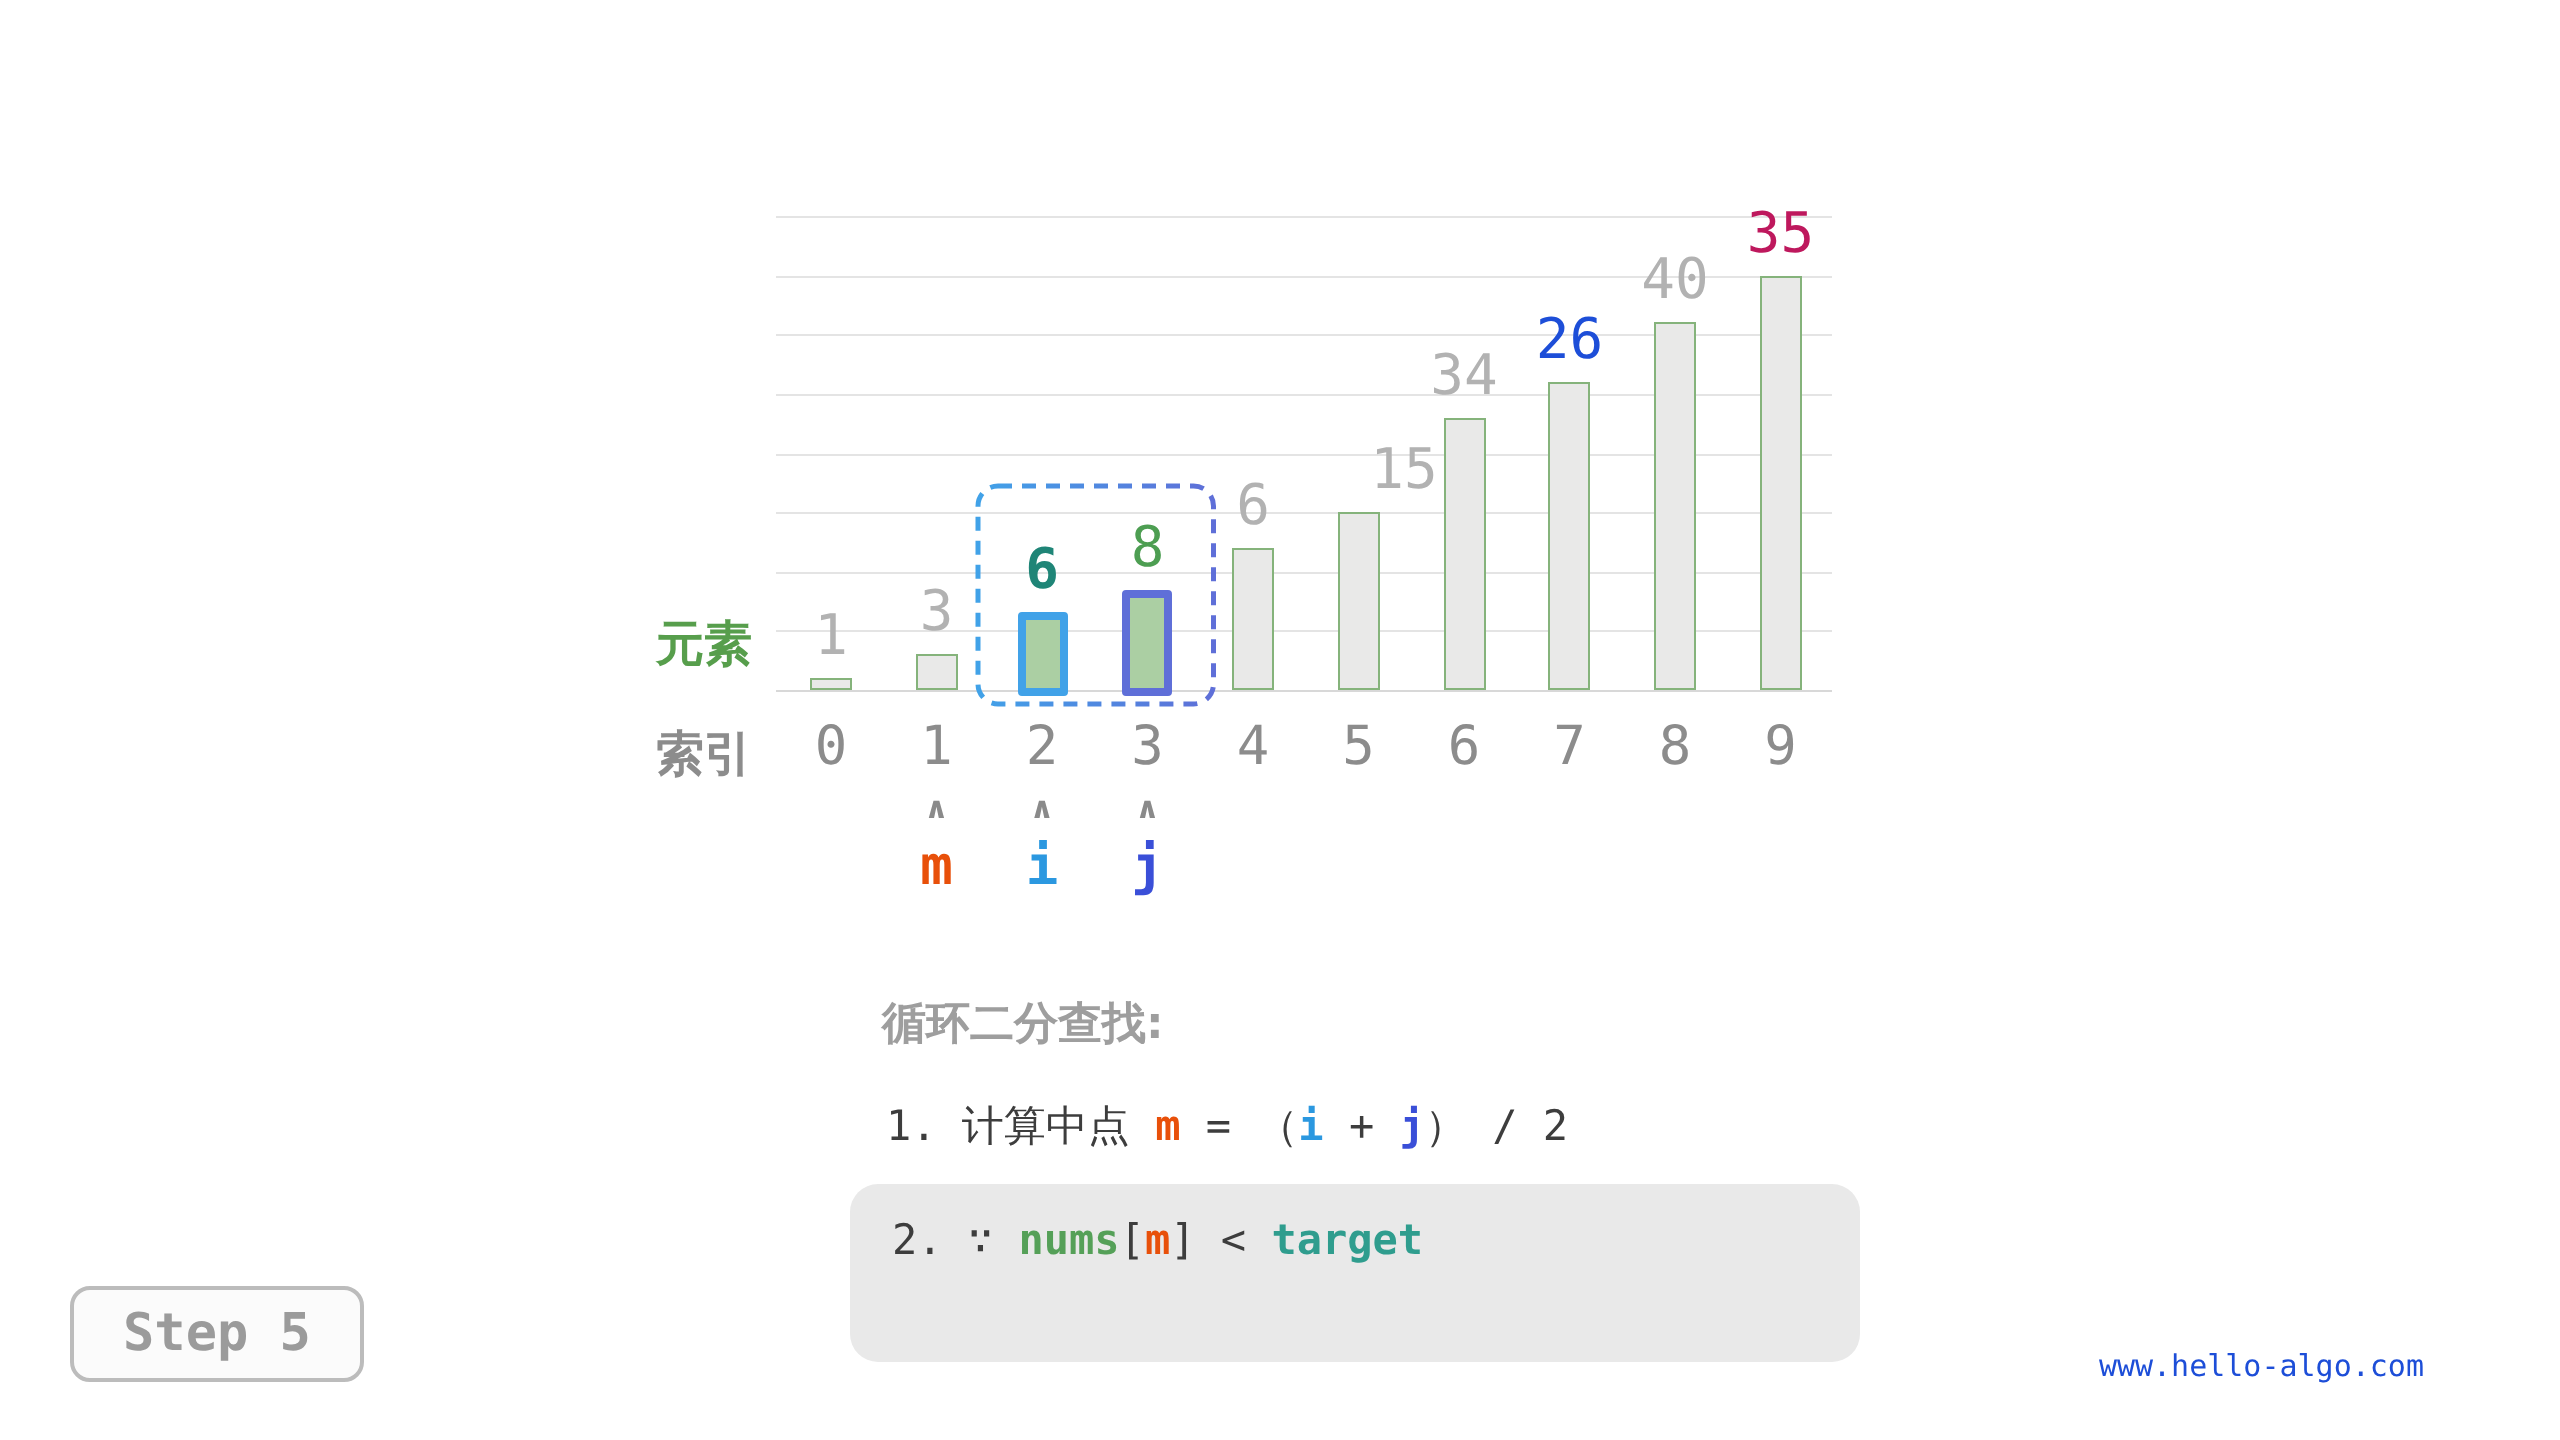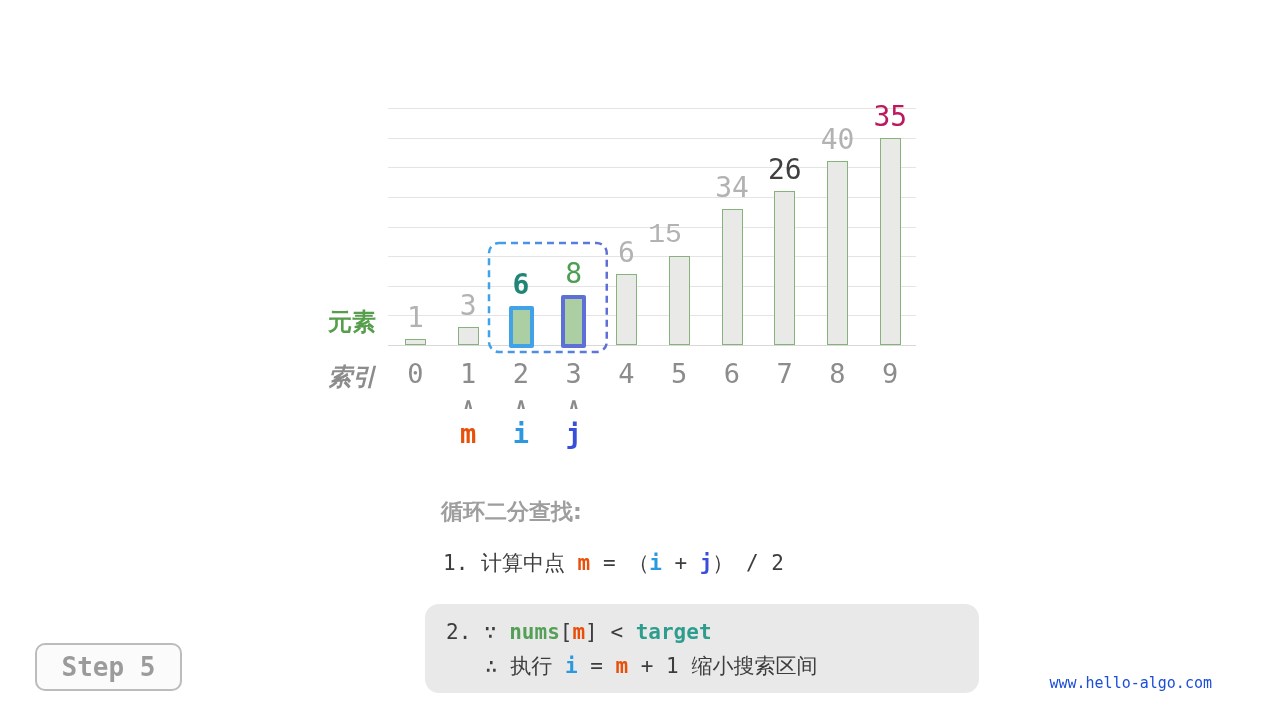--- a/index.html
+++ b/index.html
@@ -15,22 +15,22 @@
              font-family:"DejaVu Sans Mono",monospace;font-size:27px;line-height:28px;}
   .row-label{position:absolute;font-size:24px;font-weight:bold;width:90px;text-align:right;}
   .caret{position:absolute;transform:translateX(-50%);font-size:15px;font-weight:bold;
          line-height:16px;}
   .ptr-letter{position:absolute;transform:translateX(-50%);
               font-family:"DejaVu Sans Mono",monospace;font-size:27px;font-weight:bold;
               line-height:28px;}
   .heading{position:absolute;left:441px;top:497px;font-size:22px;font-weight:bold;}
   .textline{font-family:"DejaVu Sans Mono","DejaVu Sans",monospace;font-size:21px;}
   .step1{position:absolute;left:443px;top:550px;line-height:27px;}
-  .note-box{position:absolute;left:425px;top:592px;width:554px;height:89px;
-            border-radius:14px;box-sizing:border-box;padding:11px 0 0 21px;margin-top:12px;}
+  .note-box{position:absolute;left:425px;top:592px;width:505px;height:89px;
+            border-radius:14px;box-sizing:border-box;padding:11px 0 0 21px;}
   .note-line{line-height:34px;white-space:nowrap;}
   .note-line.indent{padding-left:39px;}
   .step-box{position:absolute;left:35px;top:643px;width:147px;height:48px;
             background:#fbfbfb;border:2px solid #22c55e;border-radius:10px;
             box-sizing:border-box;display:flex;align-items:center;justify-content:center;}
   .step-box span{font-family:"DejaVu Sans Mono",monospace;font-size:26px;font-weight:bold;}
   .watermark{position:absolute;right:68px;top:674px;
              font-family:"DejaVu Sans Mono",monospace;font-size:15px;}
 </style>
 </head>
@@ -57,64 +57,63 @@
       <div class="bar" style="width: 25px; left: 508.5px; top: 306.45px; height: 41.55px; background: rgb(171, 207, 163); border: 4px solid rgb(65, 162, 232); border-radius: 2px;"></div>
       <div class="val-label" style="left: 521px; top: 270.45px; color: rgb(31, 133, 119); font-weight: bold;">6</div>
       <div class="idx-label" style="left: 521px; top: 360px; color: rgb(140, 140, 140);">2</div>
       <div class="bar" style="width: 25px; left: 561.25px; top: 294.6px; height: 53.4px; background: rgb(171, 207, 163); border: 4px solid rgb(95, 111, 216); border-radius: 2px;"></div>
       <div class="val-label" style="left: 573.75px; top: 258.6px; color: rgb(77, 158, 82);">8</div>
       <div class="idx-label" style="left: 573.75px; top: 360px; color: rgb(140, 140, 140);">3</div>
       <div class="bar" style="width: 21px; left: 616px; top: 273.9px; height: 71.1px; background: rgb(233, 233, 232); border: 1px solid rgb(133, 179, 123);"></div>
       <div class="val-label" style="left: 626.5px; top: 237.9px; color: rgb(178, 178, 178);">6</div>
       <div class="idx-label" style="left: 626.5px; top: 360px; color: rgb(140, 140, 140);">4</div>
       <div class="bar" style="width: 21px; left: 668.75px; top: 256.125px; height: 88.875px; background: rgb(233, 233, 232); border: 1px solid rgb(133, 179, 123);"></div>
-      <div class="val-label" style="left: 665px; top: 220.125px; color: rgb(178, 178, 178); font-family: Liberation Mono, monospace;">15</div>
+      <div class="val-label" style="left: 702px; top: 220.125px; color: rgb(178, 178, 178);">15</div>
       <div class="idx-label" style="left: 679.25px; top: 360px; color: rgb(140, 140, 140);">5</div>
       <div class="bar" style="width: 21px; left: 721.5px; top: 208.725px; height: 136.275px; background: rgb(233, 233, 232); border: 1px solid rgb(133, 179, 123);"></div>
       <div class="val-label" style="left: 732px; top: 172.725px; color: rgb(178, 178, 178);">34</div>
       <div class="idx-label" style="left: 732px; top: 360px; color: rgb(140, 140, 140);">6</div>
       <div class="bar" style="width: 21px; left: 774.25px; top: 190.95px; height: 154.05px; background: rgb(233, 233, 232); border: 1px solid rgb(133, 179, 123);"></div>
-      <div class="val-label" style="left: 784.75px; top: 154.95px; color: #404040;">26</div>
+      <div class="val-label" style="left: 784.75px; top: 154.95px; color: #1d4ed8;">26</div>
       <div class="idx-label" style="left: 784.75px; top: 360px; color: rgb(140, 140, 140);">7</div>
       <div class="bar" style="width: 21px; left: 827px; top: 161.325px; height: 183.675px; background: rgb(233, 233, 232); border: 1px solid rgb(133, 179, 123);"></div>
       <div class="val-label" style="left: 837.5px; top: 125.325px; color: rgb(178, 178, 178);">40</div>
       <div class="idx-label" style="left: 837.5px; top: 360px; color: rgb(140, 140, 140);">8</div>
       <div class="bar" style="width: 21px; left: 879.75px; top: 137.625px; height: 207.375px; background: rgb(233, 233, 232); border: 1px solid rgb(133, 179, 123);"></div>
       <div class="val-label" style="left: 890.25px; top: 101.625px; color: #be185d;">35</div>
       <div class="idx-label" style="left: 890.25px; top: 360px; color: rgb(140, 140, 140);">9</div>
       <svg class="abs" style="left:485.5px;top:240px;" width="123.75" height="116">
    <defs>
           <linearGradient id="selgrad" x1="0" y1="0" x2="1" y2="0">
      <stop offset="0" stop-color="#41a2e8"></stop>
      <stop offset="1" stop-color="#5f6fd8"></stop>
    </linearGradient>
         </defs>
    <rect x="3" y="3" width="117.75" height="109" rx="10" fill="none" stroke="url(#selgrad)" stroke-width="2.5" stroke-dasharray="7 5"></rect>
  </svg>
     </div>
 
   <div class="row-label" id="label-elements" style="left: 286px; top: 306px; color: rgb(87, 158, 76);">元素</div>
-  <div class="row-label" id="label-indices" style="left: 286px; top: 361px; color: rgb(140, 140, 140); font-style: italic;">索引</div>
+  <div class="row-label" id="label-indices" style="left: 286px; top: 361px; color: rgb(140, 140, 140);">索引</div>
 
   <div id="pointers">
       <div class="caret" style="left: 468.25px; top: 396px; color: rgb(138, 138, 138);">∧</div>
       <div class="ptr-letter" style="left: 468.25px; top: 420px; color: rgb(232, 80, 10);">m</div>
       <div class="caret" style="left: 521px; top: 396px; color: rgb(138, 138, 138);">∧</div>
       <div class="ptr-letter" style="left: 521px; top: 420px; color: rgb(43, 152, 224);">i</div>
       <div class="caret" style="left: 573.75px; top: 396px; color: rgb(138, 138, 138);">∧</div>
       <div class="ptr-letter" style="left: 573.75px; top: 420px; color: rgb(58, 79, 216);">j</div>
     </div>
 
   <div class="heading" id="heading" style="color: rgb(158, 158, 158);">循环二分查找:</div>
 
   <div class="textline step1" id="step1-line"><span style="color: rgb(61, 61, 61);">1. 计算中点 </span><span style="color: rgb(232, 80, 10); font-weight: bold;">m</span><span style="color: rgb(61, 61, 61);"> = （</span><span style="color: rgb(43, 152, 224); font-weight: bold;">i</span><span style="color: rgb(61, 61, 61);"> + </span><span style="color: rgb(58, 79, 216); font-weight: bold;">j</span><span style="color: rgb(61, 61, 61);">） / 2</span></div>
 
   <div class="note-box" id="note-box" style="background: rgb(233, 233, 233);">
     <div class="textline note-line" id="step2-line1"><span style="color: rgb(61, 61, 61);">2. ∵ </span><span style="color: rgb(85, 160, 88); font-weight: bold;">nums</span><span style="color: rgb(61, 61, 61);">[</span><span style="color: rgb(232, 80, 10); font-weight: bold;">m</span><span style="color: rgb(61, 61, 61);">] &lt; </span><span style="color: rgb(47, 157, 142); font-weight: bold;">target</span></div>
-    <div class="textline note-line indent" id="step2-line2"><span style="color: rgb(61, 61, 61);">∴ 执行 </span><span style="color: rgb(43, 152, 224); font-weight: bold;">i</span><span style="color: rgb(61, 61, 61);"> = </span><span style="color: rgb(232, 80, 10); font-weight: bold;">m</span><span style="color: rgb(61, 61, 61);"> + 1 缩小搜索区间</span></div>
   </div>
 
   <div class="step-box" style="border-color: rgb(188, 188, 188);">
     <span style="color: rgb(155, 155, 155);">Step 5</span>
   </div>
 
   <div class="watermark" style="color: #1d4ed8;">www.hello-algo.com</div>
 
 </div>
 

